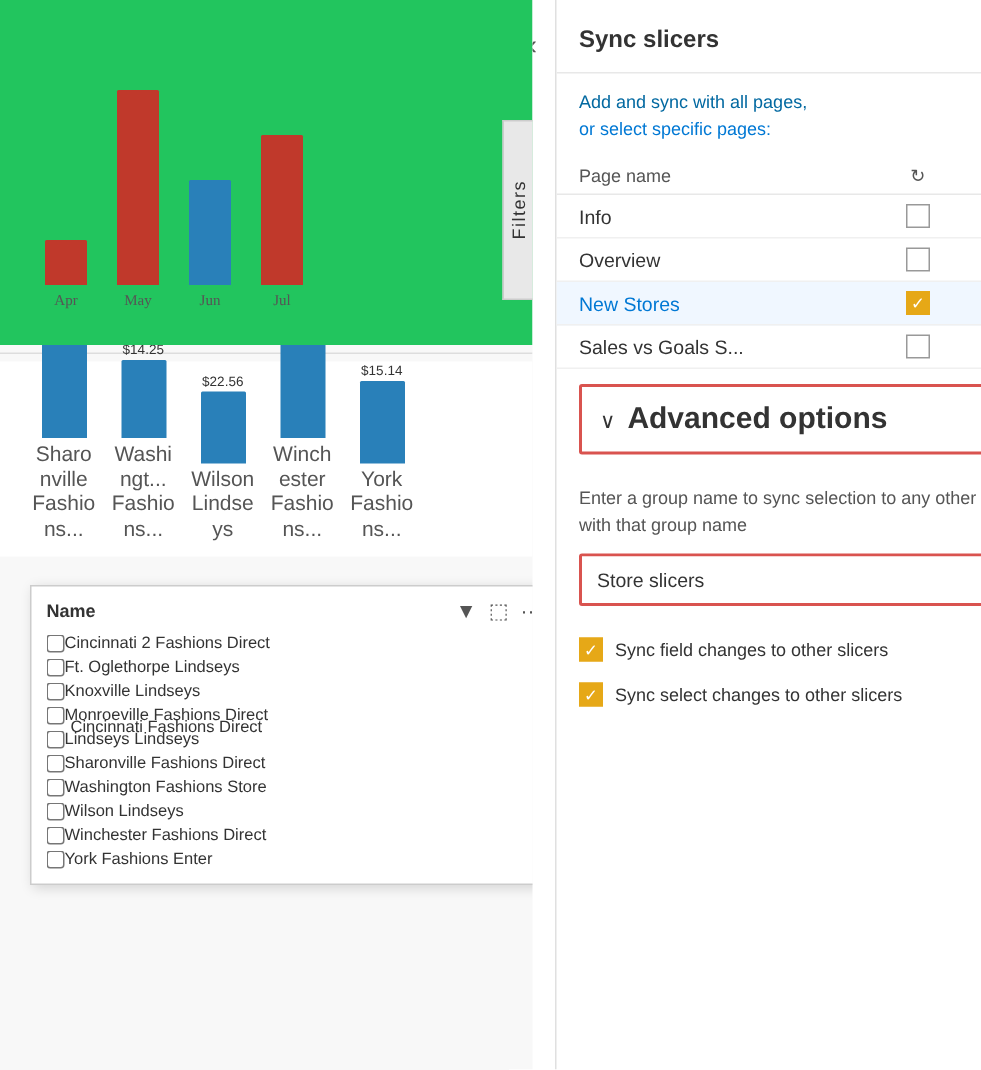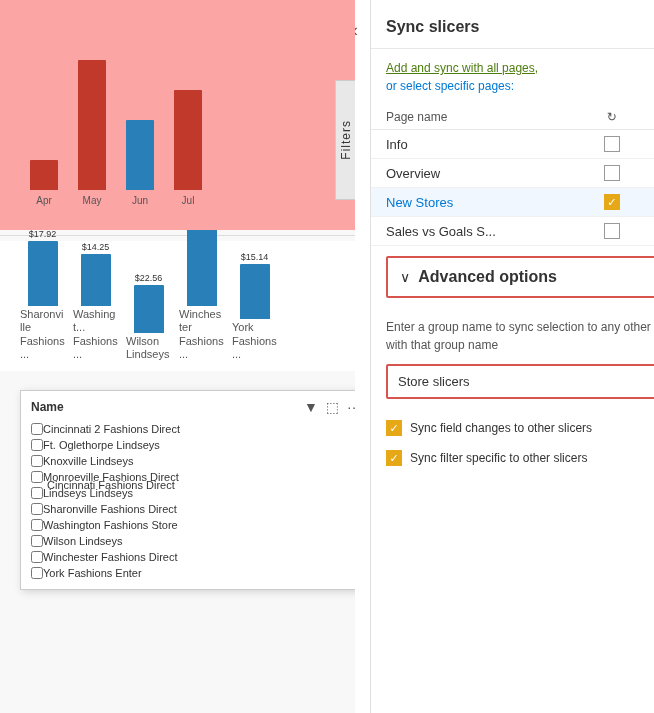--- a/index.html
+++ b/index.html
@@ -21,22 +21,23 @@
       width: 355px;
       height: 713px;
       background: #f8f8f8;
       overflow: hidden;
     }
 
     
     .chart-top {
       height: 230px;
       position: relative;
-      background: #fca5a5;
+      background: #22c55e;
       padding: 10px 10px 0 10px;
+      font-family: Liberation Serif, serif;
     }
 
     .bars-area {
       display: flex;
       align-items: flex-end;
       height: 170px;
       gap: 20px;
       padding: 0 20px;
       margin-top: 10px;
     }
@@ -104,23 +105,23 @@
       margin-bottom: 2px;
     }
 
     .bar-rect {
       background: #2980b9;
       width: 30px;
       border-radius: 1px 1px 0 0;
     }
 
     .bar-name {
-      font-size: 11px;
+      font-size: 14px;
       color: #555;
-      text-align: left;
+      text-align: center;
       width: 45px;
       margin-top: 2px;
       line-height: 1.2;
       word-break: break-word;
     }
 
     
     .filters-tab {
       position: absolute;
       left: 335px;
@@ -340,21 +341,21 @@
       padding: 10px 12px;
       cursor: pointer;
     }
 
     .advanced-chevron {
       font-size: 14px;
       color: #333;
     }
 
     .advanced-title {
-      font-size: 16px;
+      font-size: 20px;
       font-weight: 600;
       color: #333;
     }
 
     
     .group-section {
       padding: 10px 15px;
     }
 
     .group-description {
@@ -538,21 +539,21 @@
 
   <div class="panel-header">
     <span class="panel-title">Sync slicers</span>
     <div class="panel-header-icons">
       <span class="header-icon">&gt;&gt;</span>
       <span class="header-icon" style="font-size:20px;">×</span>
     </div>
   </div>
 
   <div class="sync-link">
-    <span style="color:#4d7c0f; text-decoration:underline; cursor:pointer;">Add and sync with all pages,</span><br>
+    <span style="color:#0369a1; cursor:pointer;">Add and sync with all pages,</span><br>
     <span>or select specific pages:</span>
   </div>
 
   <table class="pages-table">
     <thead>
       <tr>
         <th>Page name</th>
         <th class="center">
           <div class="refresh-icon">↻</div>
         </th>
@@ -629,16 +630,16 @@
     </div>
   </div>
 
   <div class="sync-options">
     <div class="sync-option">
       <div class="sync-option-checkbox"></div>
       <span class="sync-option-text">Sync field changes to other slicers</span>
     </div>
     <div class="sync-option">
       <div class="sync-option-checkbox"></div>
-      <span class="sync-option-text">Sync filter specific to other slicers</span>
+      <span class="sync-option-text">Sync select changes to other slicers</span>
     </div>
   </div>
 </div>
 
 </body></html>

